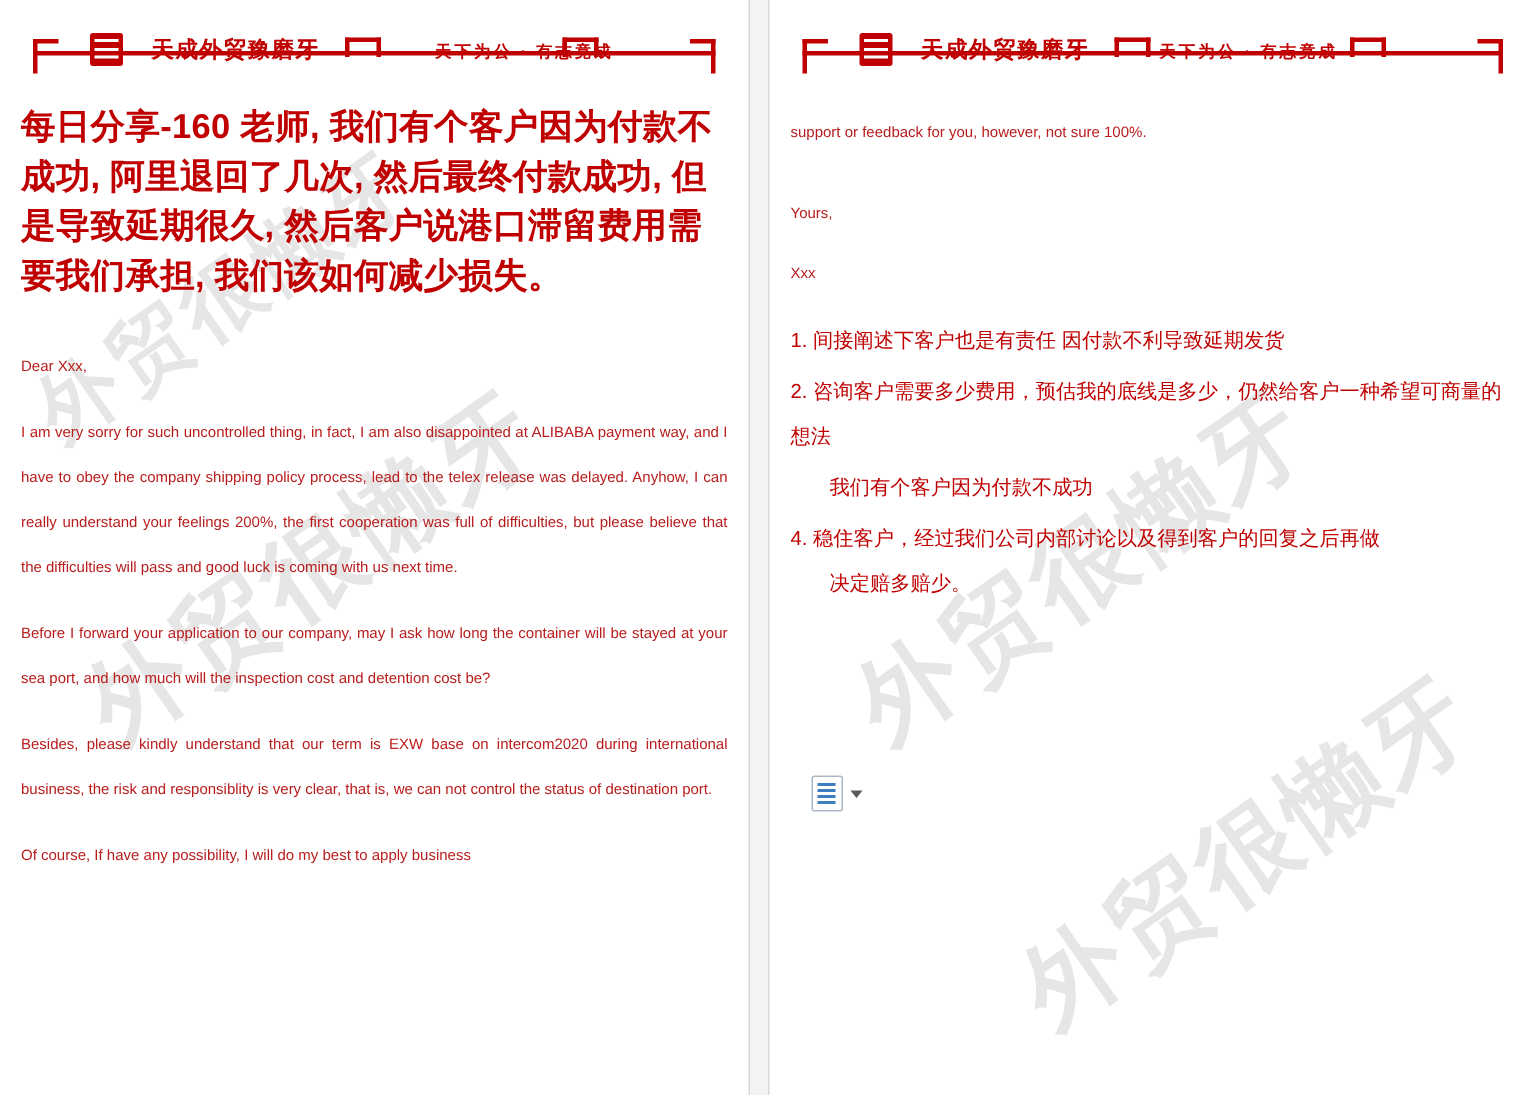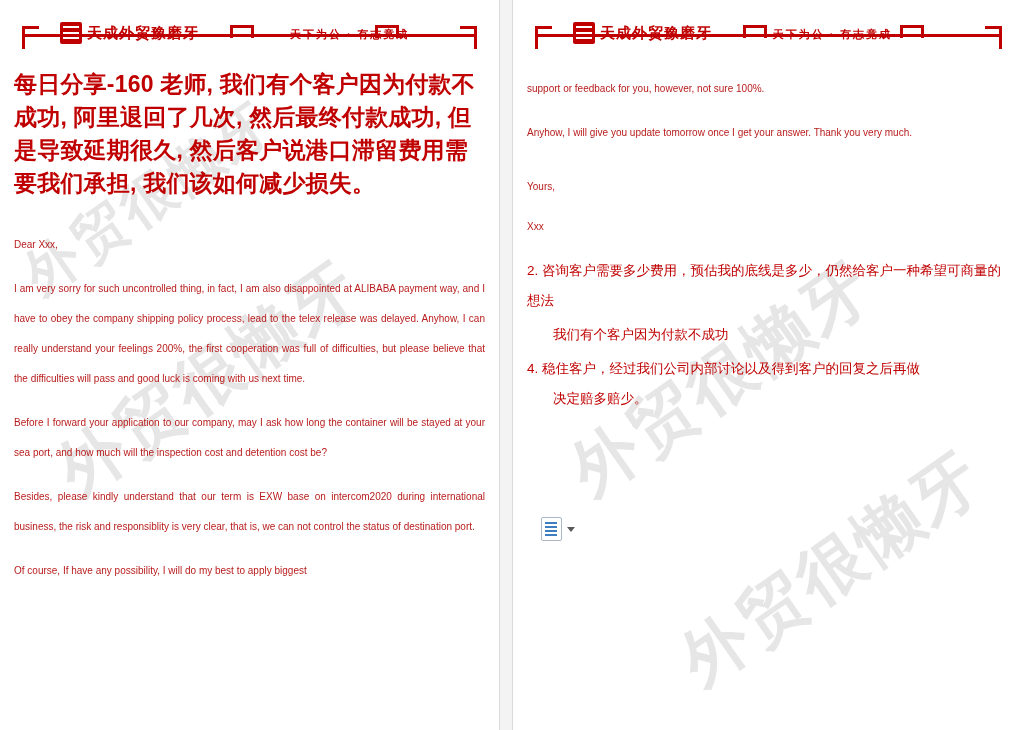--- a/index.html
+++ b/index.html
@@ -80,21 +80,21 @@
     border-right: 3px solid #c00000;
   }
   .banner-notch-a { left: 216px; }
   .banner-notch-b { right: 86px; }
   .banner-logo {
     position: absolute;
     left: 46px;
     top: 10px;
     display: flex;
     align-items: center;
-    gap: 5px;
+    gap: 19px;
   }
   .logo-mark {
     width: 22px;
     height: 22px;
     background: #c00000;
     position: relative;
     border-radius: 2px;
   }
   .logo-mark::before {
     content: "";
@@ -259,21 +259,21 @@
           <div class="banner-slogan pos-left">天下为公 · 有志竟成</div>
         </div>
 
         <div class="doc-title">每日分享-160 老师, 我们有个客户因为付款不成功, 阿里退回了几次, 然后最终付款成功, 但是导致延期很久, 然后客户说港口滞留费用需要我们承担, 我们该如何减少损失。</div>
 
         <div class="para first nojust">Dear Xxx,</div>
 
         <div class="para">I am very sorry for such uncontrolled thing, in fact, I am also disappointed at ALIBABA payment way, and I have to obey the company shipping policy process, lead to the telex release was delayed. Anyhow, I can really understand your feelings 200%, the first cooperation was full of difficulties, but please believe that the difficulties will pass and good luck is coming with us next time.</div>
         <div class="para">Before I forward your application to our company, may I ask how long the container will be stayed at your sea port, and how much will the inspection cost and detention cost be?</div>
         <div class="para">Besides, please kindly understand that our term is EXW base on intercom2020 during international business, the risk and responsiblity is very clear, that is, we can not control the status of destination port.</div>
-        <div class="para">Of course, If have any possibility, I will do my best to apply biggest</div>
+        <div class="para">Of course, If have any possibility, I will do my best to apply business</div>
 
       </div>
     </div>
   </div>
 
   <div class="page page-right">
     <div class="page-inner">
 
       <div class="watermark">
         <div class="wm-text wm-1">外贸很懒牙</div>
@@ -289,26 +289,28 @@
           <div class="banner-mid-notch banner-notch-a"></div>
           <div class="banner-mid-notch banner-notch-b"></div>
           <div class="banner-logo">
             <span class="logo-mark"></span>
             <span class="logo-text">天成外贸豫磨牙</span>
           </div>
           <div class="banner-slogan pos-right">天下为公 · 有志竟成</div>
         </div>
 
         <div class="para" style="margin-top:16px">support or feedback for you, however, not sure 100%.</div>
-        <div class="para">Anyhow, I will give you update tomorrow once I get your answer. Thank you very much.</div>
 
         <div class="para tight nojust" style="margin-top:24px">Yours,</div>
         <div class="para nojust">Xxx</div>
 
 
+        <div class="red-item">
+          <span>1. 间接阐述下客户也是有责任 因付款不利导致延期发货</span>
+        </div>
         <div class="red-item">
           <span>2. 咨询客户需要多少费用，预估我的底线是多少，仍然给客户一种希望可商量的想法</span>
         </div>
         <div class="red-item">
           <span class="cont">我们有个客户因为付款不成功</span>
         </div>
         <div class="red-item">
           <span>4. 稳住客户，经过我们公司内部讨论以及得到客户的回复之后再做</span>
           <span class="cont">决定赔多赔少。</span>
         </div>

